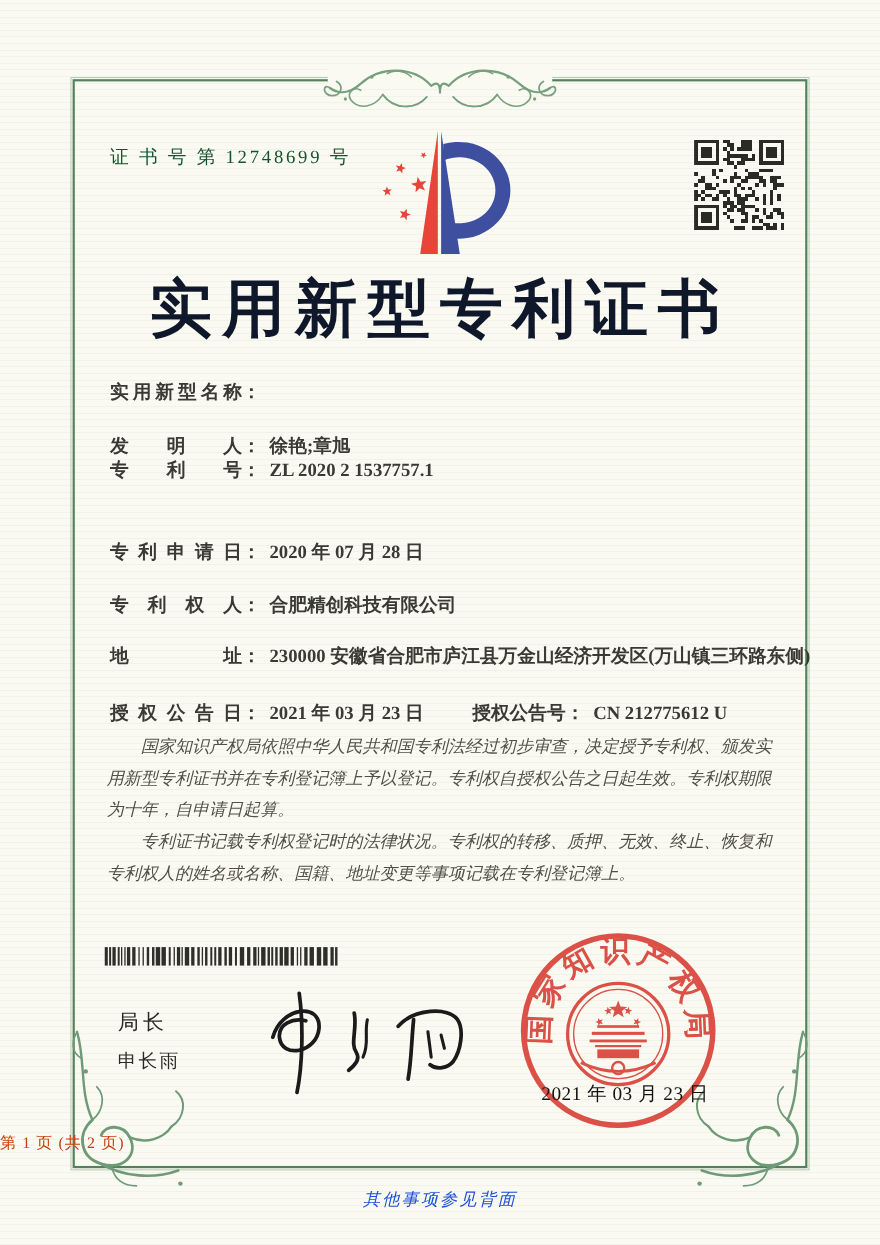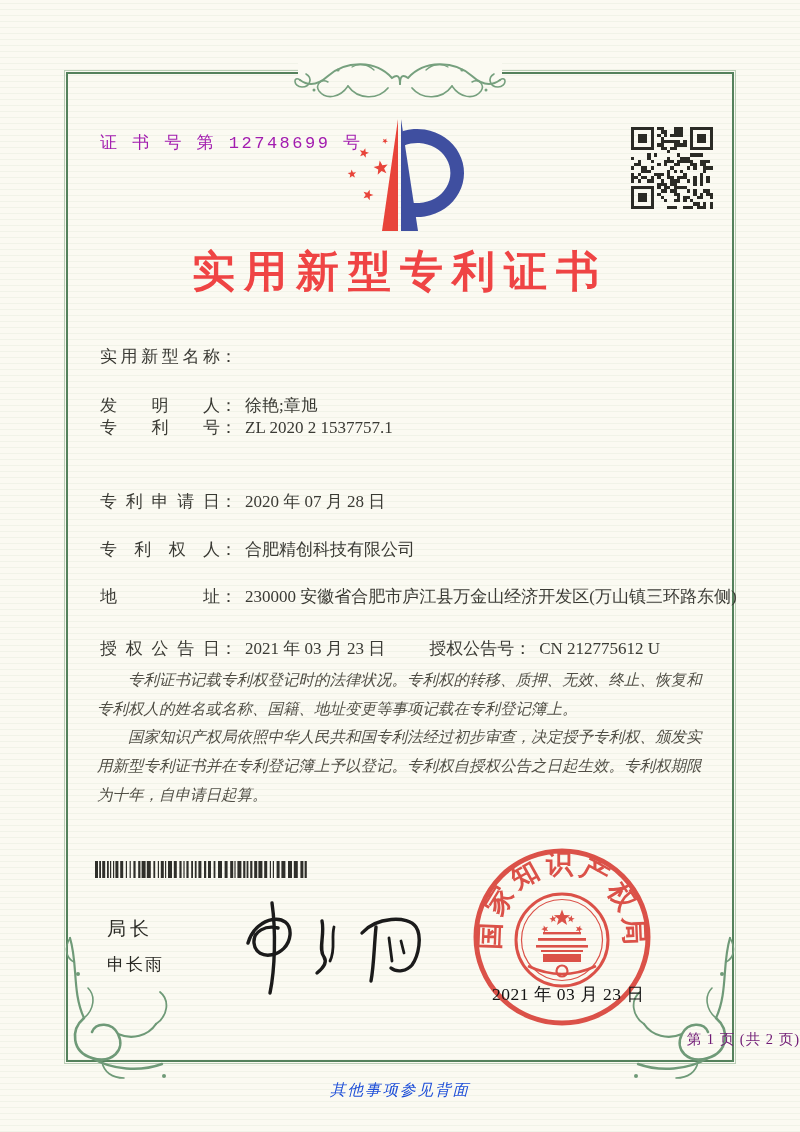--- a/index.html
+++ b/index.html
@@ -14,45 +14,45 @@
     background:repeating-linear-gradient(0deg, rgba(150,182,146,.10) 0 1px, rgba(0,0,0,0) 1px 6px);}
   
   .frame{position:absolute;left:64px;top:70px;width:670px;height:992px;border:1px solid #b9cdb5;}
   .frame-inner{position:absolute;inset:1px;border:2px solid #54815c;}
   
   .top-orn-patch{position:absolute;left:298px;top:60px;width:204px;height:20px;background:#fbfaf2;}
   .top-ornament{position:absolute;left:288px;top:44px;width:224px;height:70px;}
   .corner-flourish{position:absolute;width:128px;height:152px;}
   .corner-left{left:54px;top:934px;}
   .corner-right{left:618px;top:934px;transform:scaleX(-1);}
-  .cert-no{position:absolute;left:100px;top:131px;font-size:17px;letter-spacing:2.5px;color:#a21caf;font-family:Liberation Mono, monospace;}
+  .cert-no{position:absolute;left:100px;top:131px;font-size:17px;letter-spacing:2.5px;color:#14532d;}
   .logo{position:absolute;left:337px;top:111px;width:128px;height:126px;}
   .qr{position:absolute;left:631px;top:127px;width:82px;height:82px;}
   .title{position:absolute;left:0;right:0;top:243px;text-align:center;
-    font-size:43px;font-weight:600;letter-spacing:9px;color:#ef4444;}
+    font-size:57px;font-weight:600;letter-spacing:9px;color:#0f172a;}
   .fields{position:absolute;left:100px;top:0;width:606px;font-size:17px;color:#3a3a34;}
-  .frow{position:absolute;display:flex;align-items:flex-start;line-height:1.5;}
+  .frow{position:absolute;display:flex;align-items:flex-start;line-height:1.5;font-weight:bold;}
   .lbl{display:inline-block;width:120px;text-align:justify;text-align-last:justify;white-space:nowrap;}
   .colon{display:inline-block;margin-right:8px;}
   .val{display:inline-block;}
   .r-name{top:344px;} .r-inventor{top:393px;} .r-patentno{top:415px;}
   .r-filing{top:489px;} .r-patentee{top:537px;} .r-address{top:584px;}
   .r-grant{top:636px;}
   .r-address .val{width:514px;line-height:1.5;}
   .grant-no-group{margin-left:44px;display:flex;}
   .paras{position:absolute;left:97px;top:666px;width:608px;
     font-size:15.5px;line-height:1.85;font-style:italic;color:#514f46;}
   .paras p{margin:0;text-indent:2em;}
   .barcode{position:absolute;left:95px;top:861px;width:216px;height:17px;}
   .signer-title{position:absolute;left:107px;top:916px;font-size:19px;color:#2a2a25;letter-spacing:4px;}
   .signer-name{position:absolute;left:107px;top:953px;font-size:17px;color:#2a2a25;letter-spacing:2px;}
   .signature{position:absolute;left:226px;top:891px;width:202px;height:114px;}
   .seal{position:absolute;left:469px;top:844px;width:186px;height:186px;opacity:.93;}
   .seal-date{position:absolute;left:492px;top:982px;font-size:17.5px;color:#141414;letter-spacing:.5px;z-index:6;}
-  .page-no{position:absolute;left:0;right:0;top:1030px;text-align:right;font-size:14.5px;color:#701a75;letter-spacing:1px;}
+  .page-no{position:absolute;left:0;right:0;top:1030px;text-align:left;font-size:14.5px;color:#c2410c;letter-spacing:1px;}
   .back-note{position:absolute;left:0;right:0;top:1080px;text-align:center;font-size:15.5px;font-style:italic;color:#1d4ed8;letter-spacing:2px;}
   svg{display:block;}
 </style>
 </head>
 <body>
 
 <div class="texture"></div>
 
 <div class="frame">
   <div class="frame-inner"></div>
@@ -433,22 +433,22 @@
       <span class="val">2021 年 03 月 23 日</span>
     <span class="grant-no-group">
       <span>授权公告号</span>
         <span class="colon">：</span>
         <span class="val">CN 212775612 U</span>
     </span>
   </div>
 </div>
 
 <div class="paras">
+  <p>国家知识产权局依照中华人民共和国专利法经过初步审查，决定授予专利权、颁发实用新型专利证书并在专利登记簿上予以登记。专利权自授权公告之日起生效。专利权期限为十年，自申请日起算。</p>
   <p>专利证书记载专利权登记时的法律状况。专利权的转移、质押、无效、终止、恢复和专利权人的姓名或名称、国籍、地址变更等事项记载在专利登记簿上。</p>
-  <p>国家知识产权局依照中华人民共和国专利法经过初步审查，决定授予专利权、颁发实用新型专利证书并在专利登记簿上予以登记。专利权自授权公告之日起生效。专利权期限为十年，自申请日起算。</p>
 </div>
 
 <svg class="barcode" id="barcode-svg" viewBox="0 0 216 17" preserveAspectRatio="none">
     <rect x="0.0" y="0" width="3" height="17" fill="#2f2f2a"></rect>
     <rect x="4.2" y="0" width="1.8" height="17" fill="#2f2f2a"></rect>
     <rect x="7.2" y="0" width="3" height="17" fill="#2f2f2a"></rect>
     <rect x="12.0" y="0" width="1.8" height="17" fill="#2f2f2a"></rect>
     <rect x="15.0" y="0" width="1.2" height="17" fill="#2f2f2a"></rect>
     <rect x="18.0" y="0" width="1.2" height="17" fill="#2f2f2a"></rect>
     <rect x="20.4" y="0" width="3" height="17" fill="#2f2f2a"></rect>

